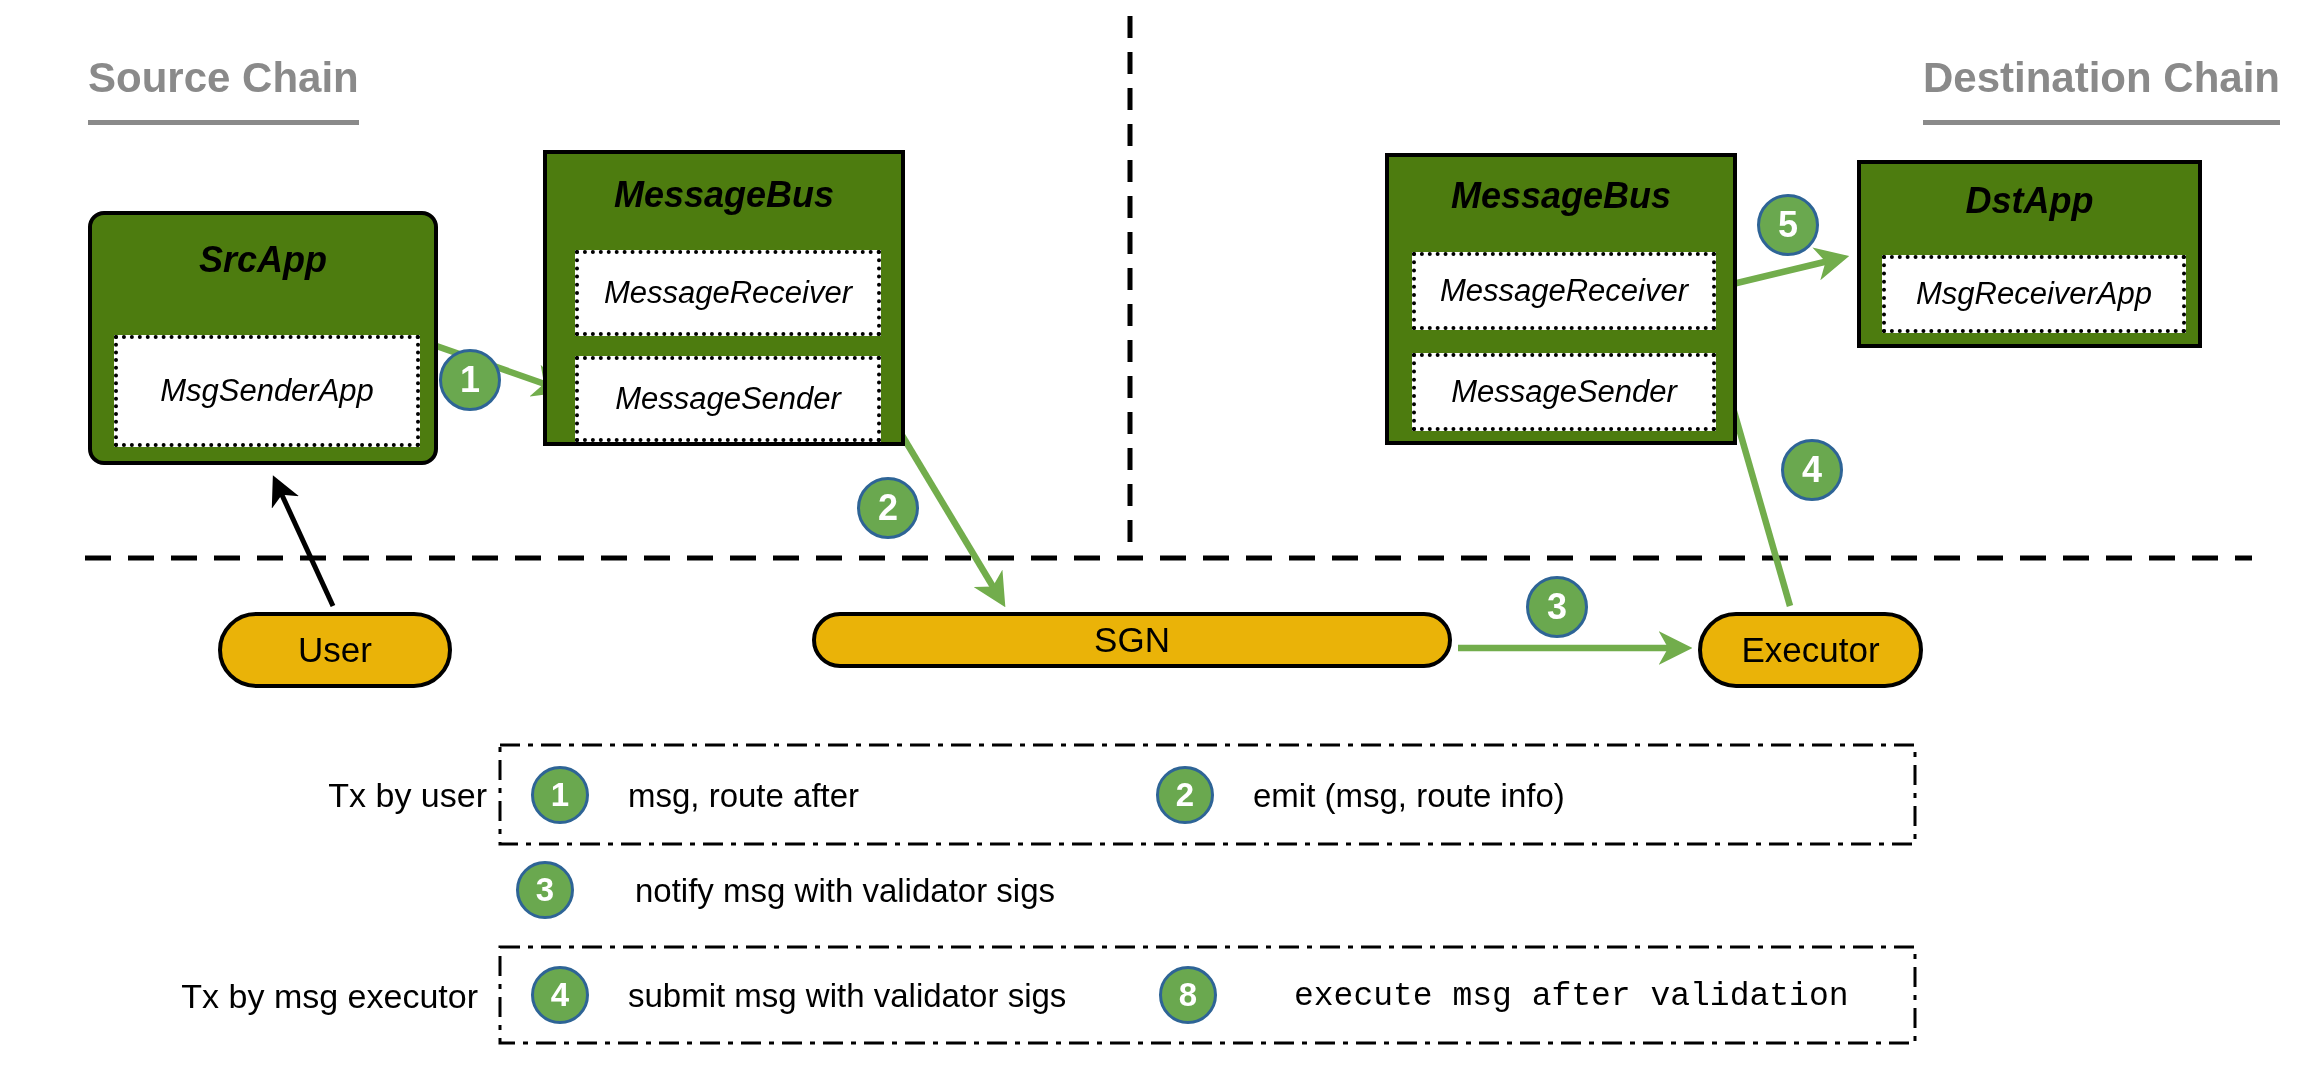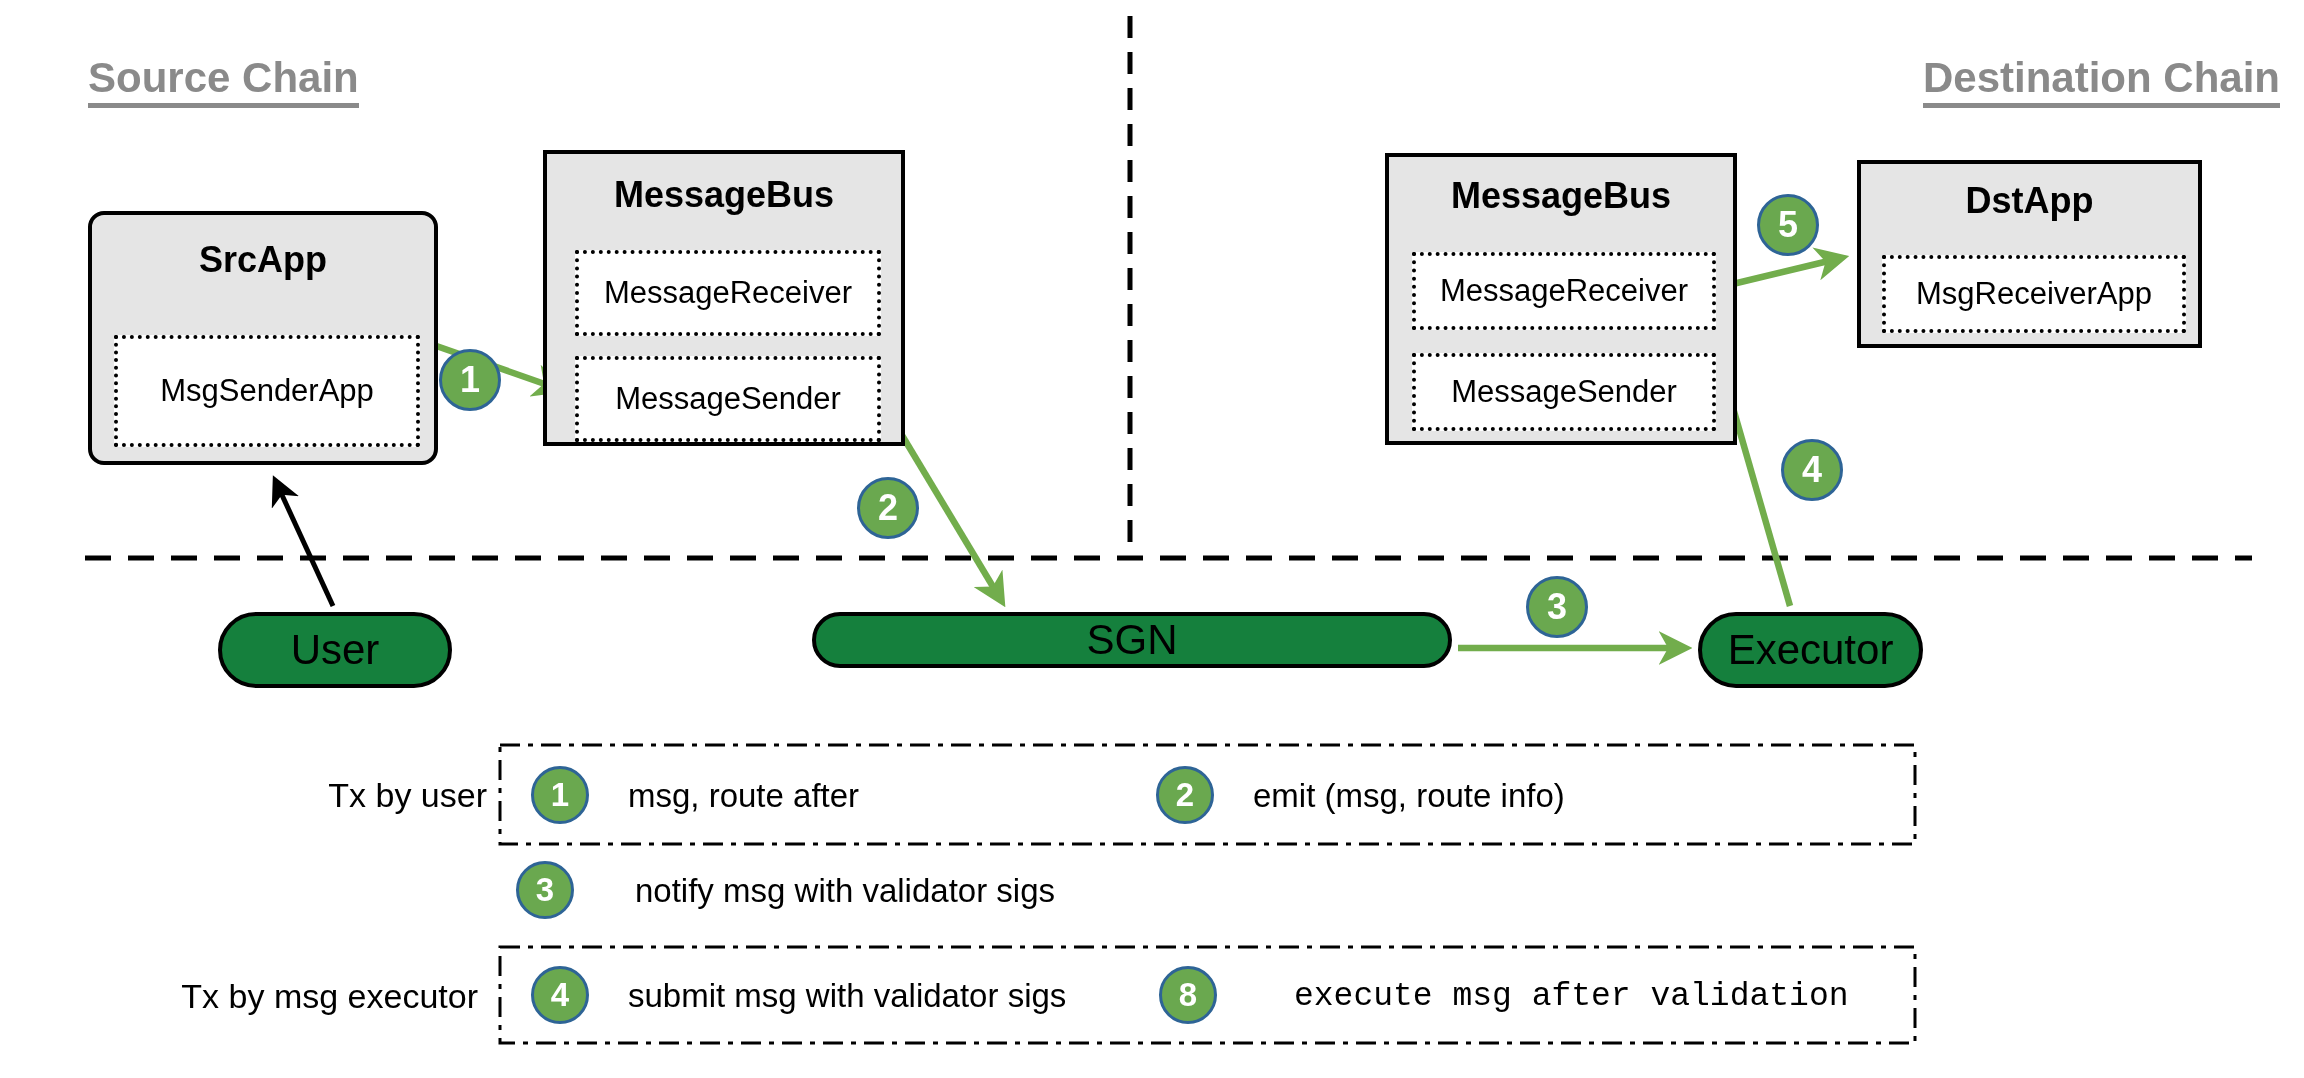--- a/index.html
+++ b/index.html
@@ -11,41 +11,41 @@
   }
   html,body{margin:0;padding:0;background:#ffffff;}
   #canvas{
     position:relative;width:2304px;height:1078px;background:#ffffff;overflow:hidden;
     font-family:"Liberation Sans",sans-serif;color:var(--ink);
   }
   .abs{position:absolute;}
   
   .chain-heading{
     font-size:42px;font-weight:700;color:var(--heading-gray);
-    border-bottom:5px solid var(--heading-gray);padding-bottom:3px;line-height:1.05;
+    border-bottom:5px solid var(--heading-gray);padding-bottom:20px;line-height:1.05;
     white-space:nowrap;
   }
   
   .node-box{
-    position:absolute;border:4px solid var(--ink);background:#e5e5e5;box-sizing:border-box;
+    position:absolute;border:4px solid var(--ink);background:#4d7c0f;box-sizing:border-box;font-style:italic;
   }
   .node-box .box-title{
     position:absolute;left:0;right:0;text-align:center;
     font-size:36px;font-weight:600;color:var(--ink);
   }
   .dotted-box{
     position:absolute;border:4px dotted var(--ink);box-sizing:border-box;
     display:flex;align-items:center;justify-content:center;
     font-size:31px;font-weight:400;color:var(--ink);background:#fff;
   }
   
   .pill{
-    position:absolute;border:4px solid var(--ink);border-radius:44px;background:#15803d;
+    position:absolute;border:4px solid var(--ink);border-radius:44px;background:#eab308;
     box-sizing:border-box;display:flex;align-items:center;justify-content:center;
-    font-size:42px;color:var(--ink);
+    font-size:35px;color:var(--ink);
   }
   
   .step-circle{
     position:absolute;width:62px;height:62px;border-radius:50%;
     background:var(--green);border:3px solid var(--circle-border);box-sizing:border-box;
     display:flex;align-items:center;justify-content:center;
     color:#ffffff;font-size:36px;font-weight:600;
   }
   .step-circle.small{width:58px;height:58px;font-size:33px;}
   

